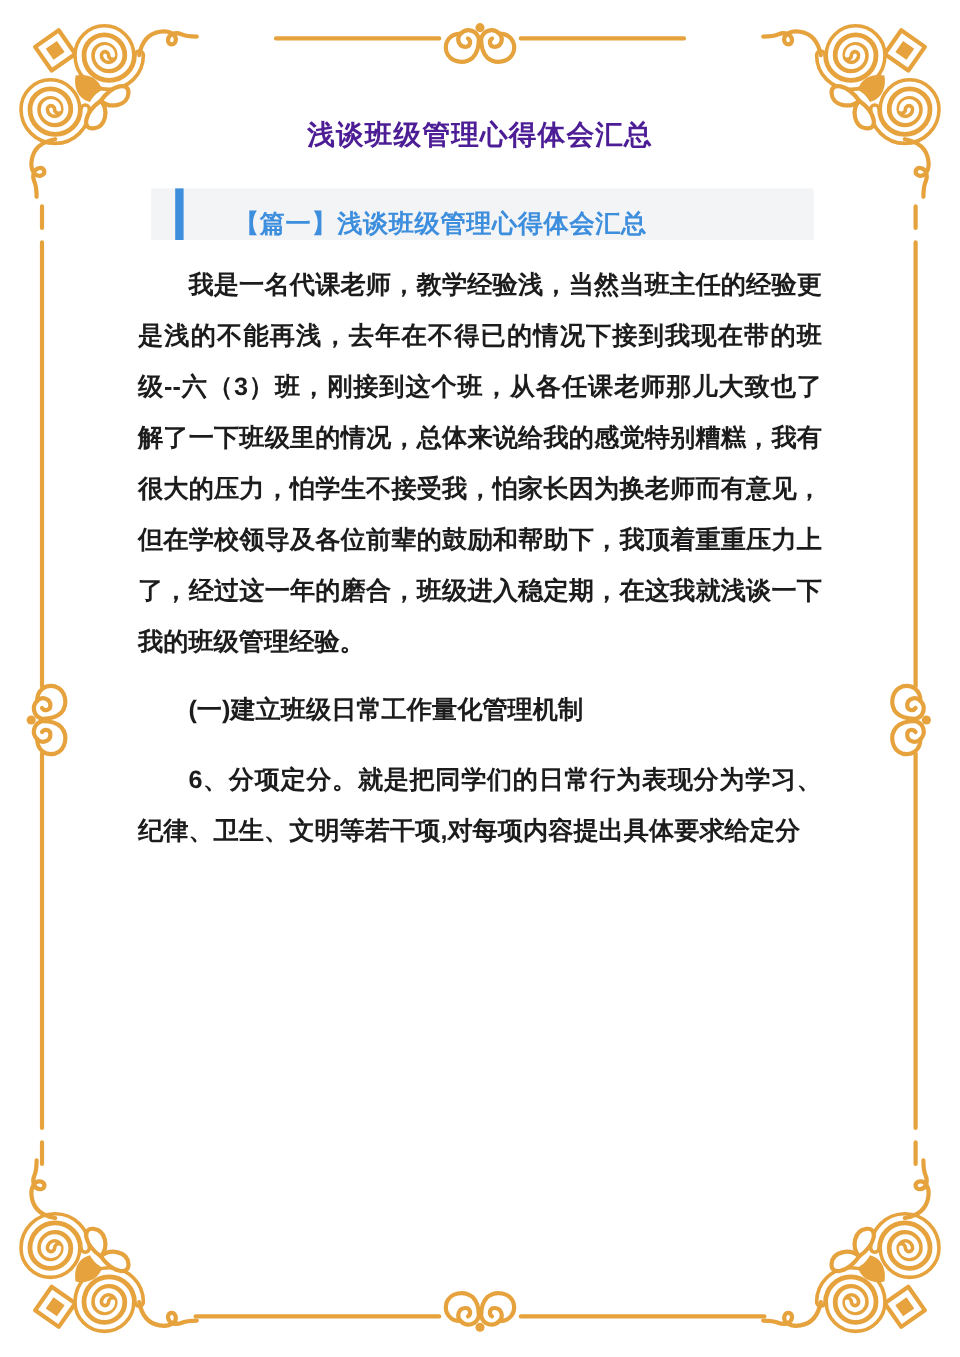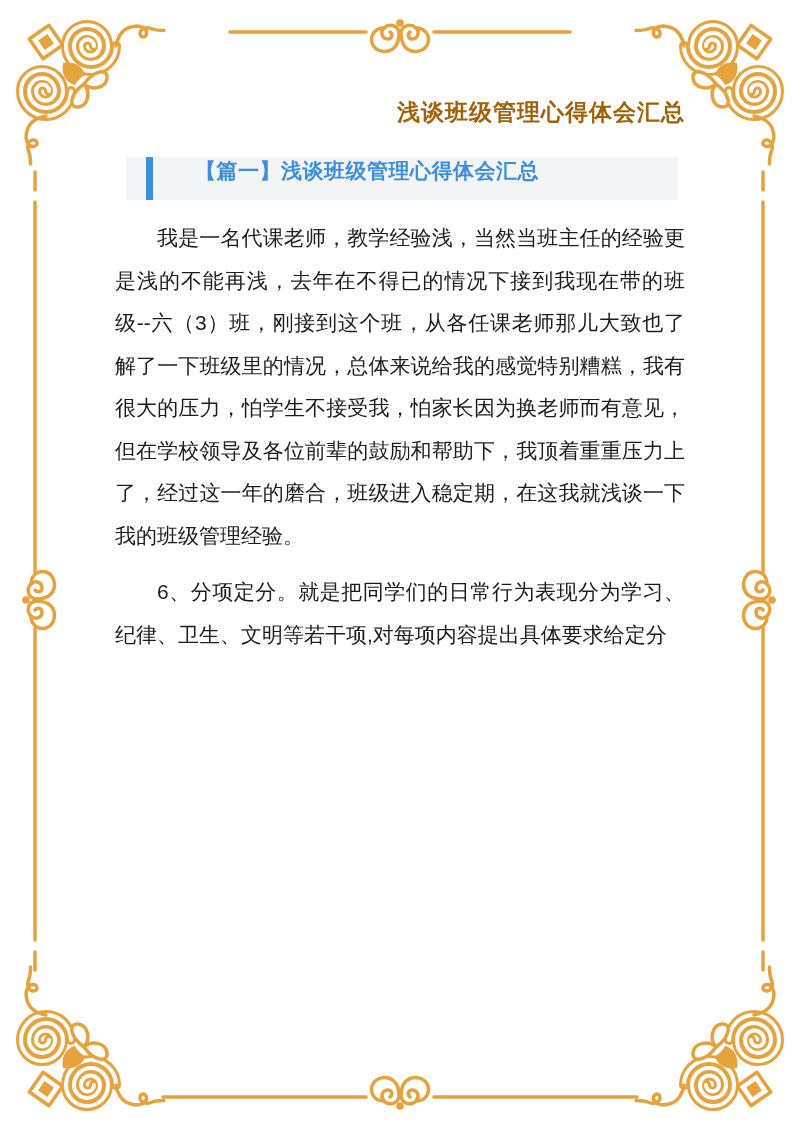--- a/index.html
+++ b/index.html
@@ -18,44 +18,45 @@
   .ln{fill:none;stroke:var(--gold);stroke-width:3.5;stroke-linecap:round;stroke-linejoin:round;}
   .arm{fill:none;stroke:var(--gold);stroke-width:10;stroke-linecap:round;}
   .armw{fill:none;stroke:#ffffff;stroke-width:4;stroke-linecap:round;}
   .fl{fill:var(--gold);stroke:none;}
   .lf{fill:#ffffff;stroke:var(--gold);stroke-width:3.5;stroke-linejoin:round;}
 
   .page{position:absolute;left:115px;top:95px;width:570px;}
   .doc-title{
     margin:0 0 28px 0;
     font-size:23px;line-height:34px;font-weight:bold;letter-spacing:1px;
-    text-align:right;color:#a16207;
+    text-align:center;color:#4c1d95;
   }
   .section-header{
-    display:flex;align-items:flex-start;
+    display:flex;align-items:flex-end;
     height:43px;margin:0 7px 0 11px;
     background:var(--hdr-bg);
     padding-left:20px;
   }
   .section-header .bar{
     width:7px;height:43px;flex:0 0 auto;
     background:var(--blue);
   }
   .section-header .sh-text{
     padding-left:42px;
     font-size:21px;font-weight:bold;color:var(--blue);
     letter-spacing:0.5px;
   }
   .paragraphs{margin-top:17px;}
   .paragraphs p{
     margin:0 0 14px 0;
     font-size:21px;line-height:42.5px;
     color:var(--ink);
     text-align:justify;
     text-indent:2em;
+    font-weight:bold;
   }
   .paragraphs p.subheading{
     margin:4px 0 16px 0;
     text-align:left;
   }
 </style>
 </head>
 <body>
 
 <svg class="border-svg" width="800" height="1131" viewBox="0 0 800 1131" aria-hidden="true">
@@ -107,15 +108,16 @@
 <main class="page">
   <h1 class="doc-title">浅谈班级管理心得体会汇总</h1>
 
   <div class="section-header">
     <span class="bar"></span>
     <span class="sh-text">【篇一】浅谈班级管理心得体会汇总</span>
   </div>
 
   <div class="paragraphs">
       <p class="body-para">我是一名代课老师，教学经验浅，当然当班主任的经验更是浅的不能再浅，去年在不得已的情况下接到我现在带的班级--六（3）班，刚接到这个班，从各任课老师那儿大致也了解了一下班级里的情况，总体来说给我的感觉特别糟糕，我有很大的压力，怕学生不接受我，怕家长因为换老师而有意见，但在学校领导及各位前辈的鼓励和帮助下，我顶着重重压力上了，经过这一年的磨合，班级进入稳定期，在这我就浅谈一下我的班级管理经验。</p>
+      <p class="subheading">(一)建立班级日常工作量化管理机制</p>
       <p class="body-para">6、分项定分。就是把同学们的日常行为表现分为学习、纪律、卫生、文明等若干项,对每项内容提出具体要求给定分</p>
     </div>
 </main>
 
 </body></html>

